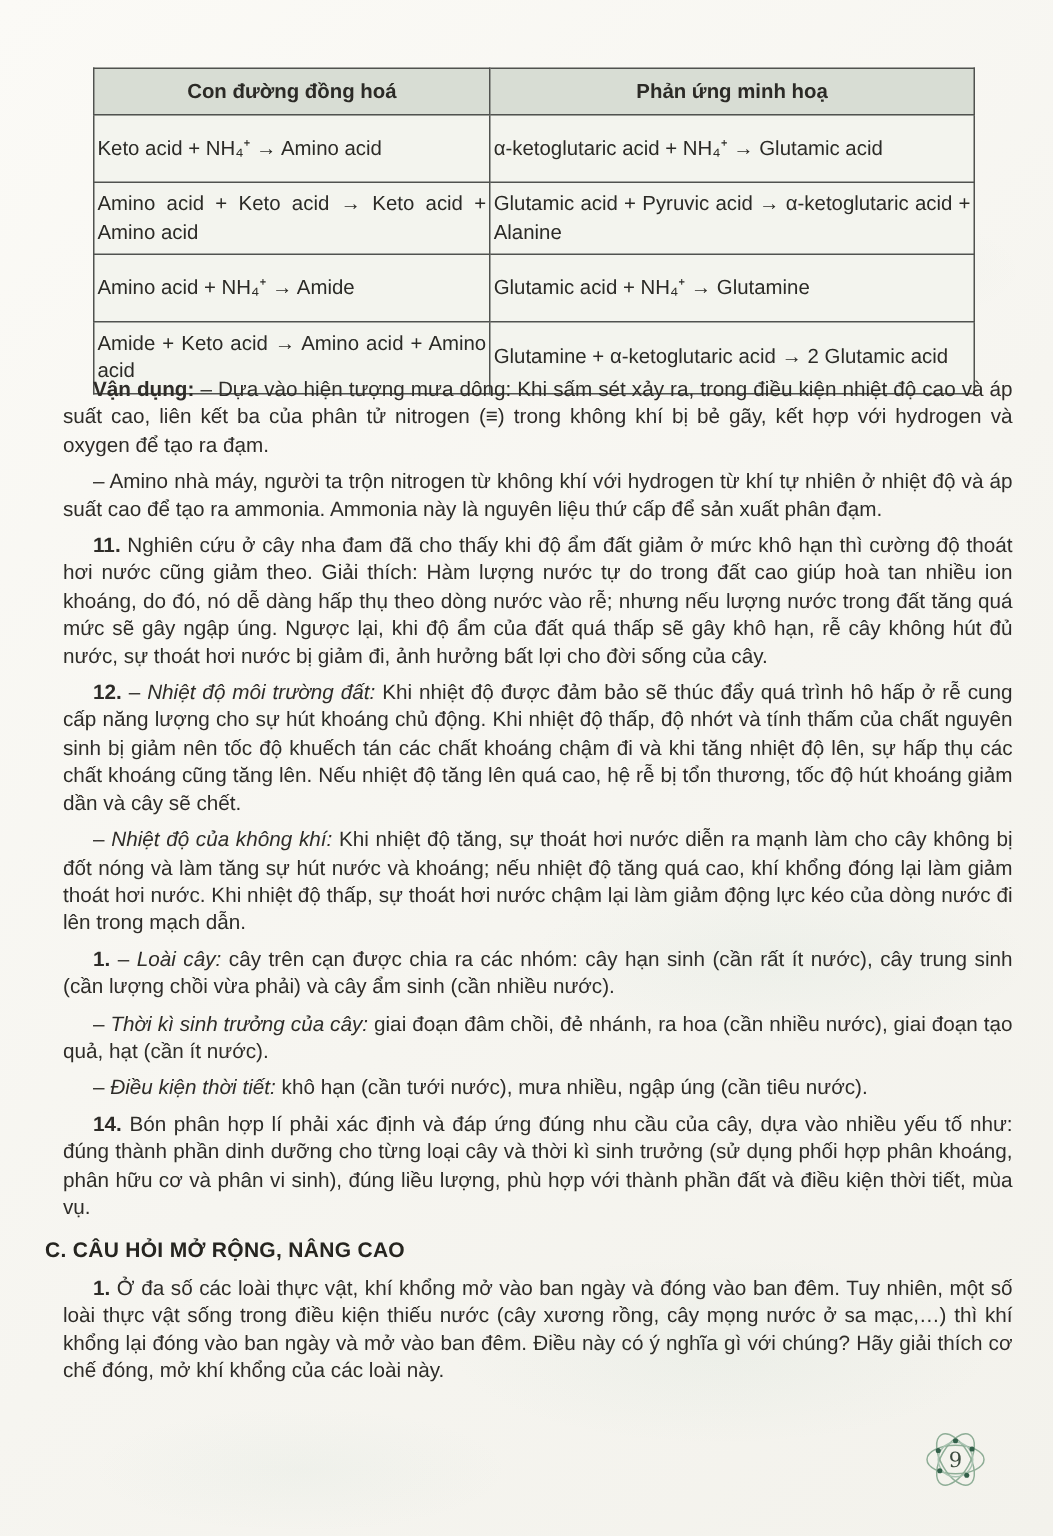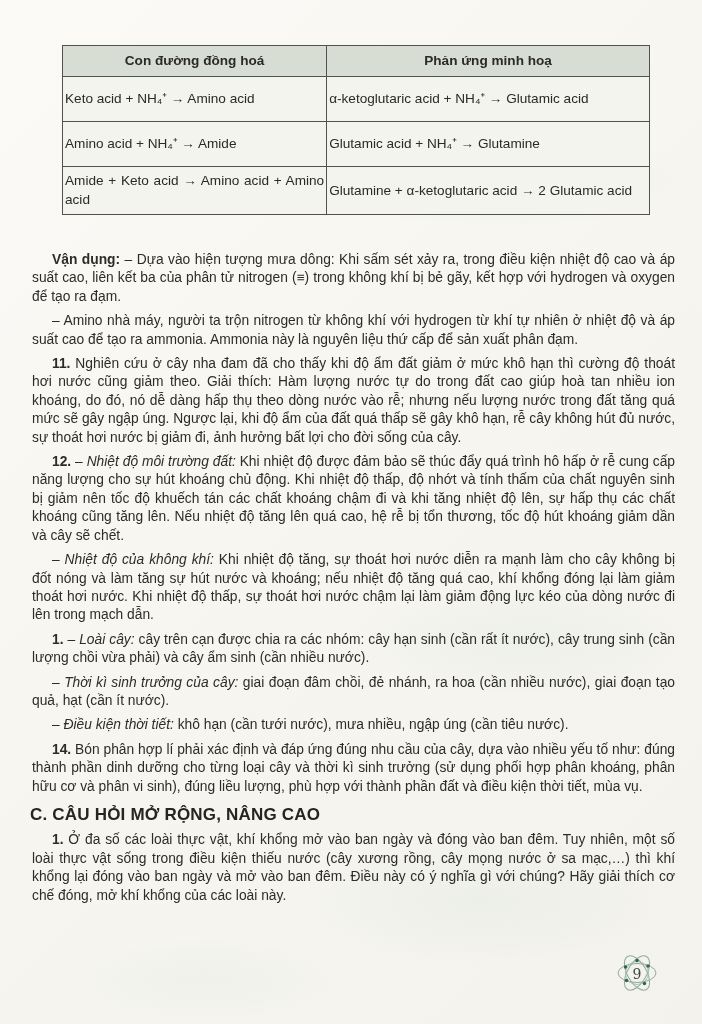--- a/index.html
+++ b/index.html
@@ -73,28 +73,28 @@
     position: absolute;
     left: 30px;
     top: 251px;
     width: 645px;
     font-size: 13.8px;
     line-height: 18.4px;
     text-align: justify;
     color: #2e2c28;
   }
   .content p {
-    margin: 0 0 6px 2px;
+    margin: 0 0 6px 12px;
     text-indent: 20px;
   }
   .seg-bold   { font-weight: bold; }
   .seg-italic { font-style: italic; }
   .seg-normal { }
   h2.section-heading {
-    font-size: 17px;
+    font-size: 14px;
     font-weight: bold;
     margin: 10px 0 7px 0;
     text-indent: 0;
     text-align: left;
     letter-spacing: 0.2px;
     color: #262520;
   }
 
   
   .page-number-badge {
@@ -135,20 +135,24 @@
             <th>Con đường đồng hoá</th>
             <th>Phản ứng minh hoạ</th>
           </tr>
       </thead>
       <tbody>
           <tr>
             <td>Keto acid + NH₄⁺ → Amino acid</td>
             <td>α-ketoglutaric acid + NH₄⁺ → Glutamic acid</td>
           </tr>
           <tr>
+            <td>Amino acid + Keto acid → Keto acid + Amino acid</td>
+            <td>Glutamic acid + Pyruvic acid → α-ketoglutaric acid + Alanine</td>
+          </tr>
+          <tr>
             <td>Amino acid + NH₄⁺ → Amide</td>
             <td>Glutamic acid + NH₄⁺ → Glutamine</td>
           </tr>
           <tr>
             <td>Amide + Keto acid → Amino acid + Amino acid</td>
             <td>Glutamine + α-ketoglutaric acid → 2 Glutamic acid</td>
           </tr>
         </tbody>
     </table>
   </div>

